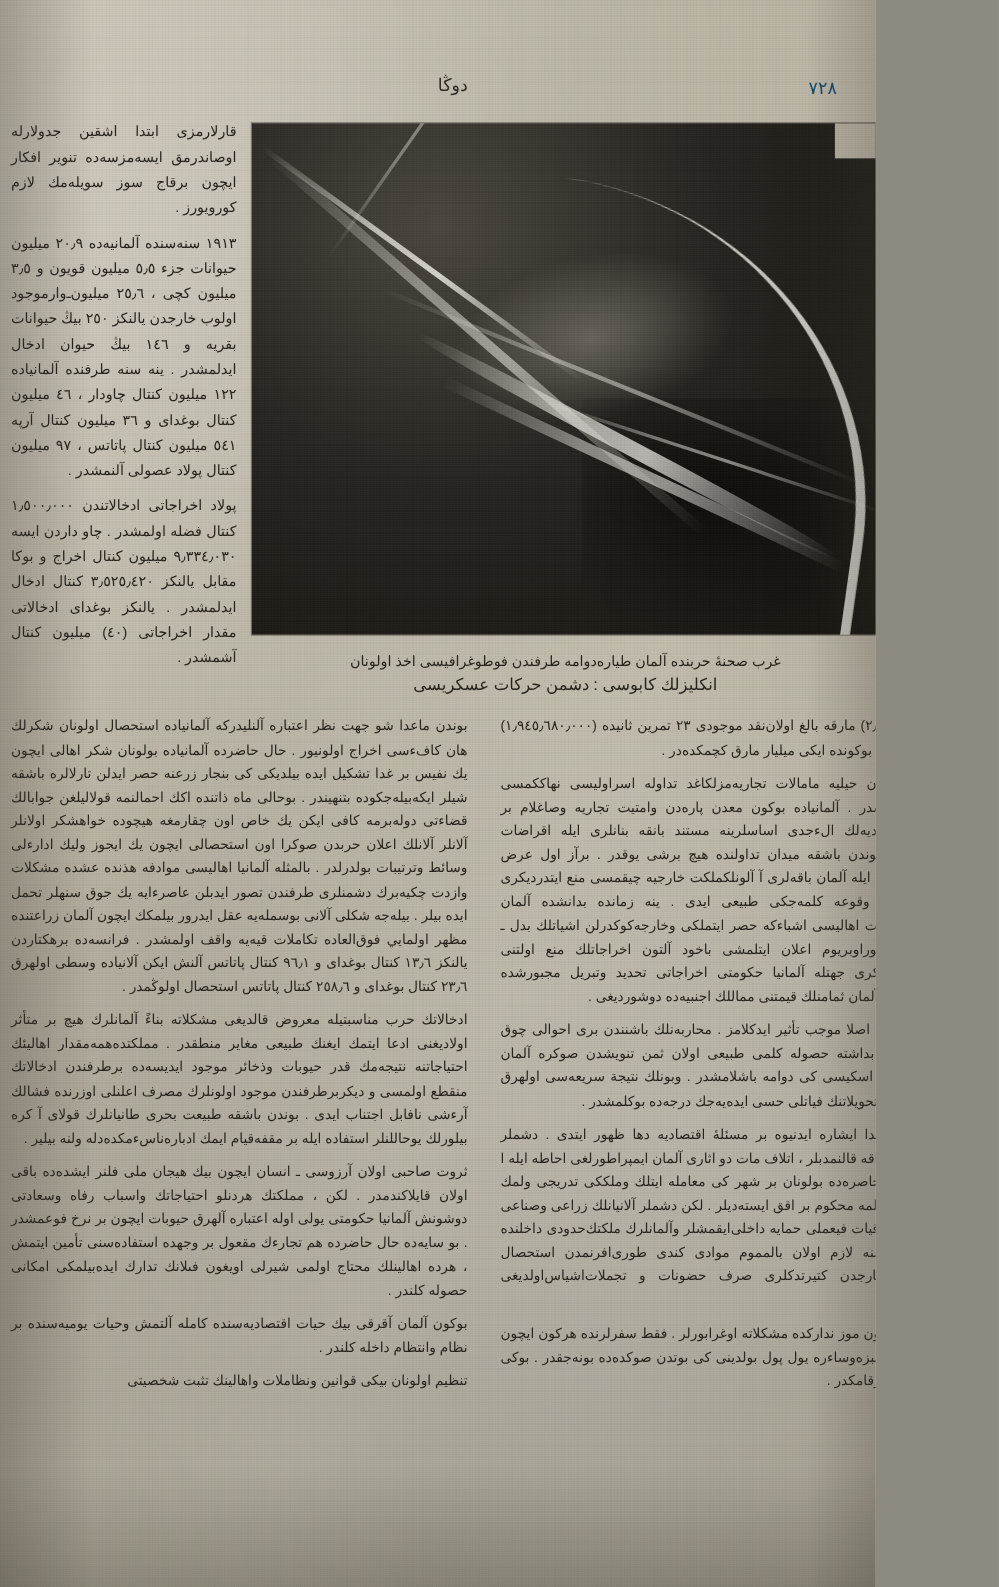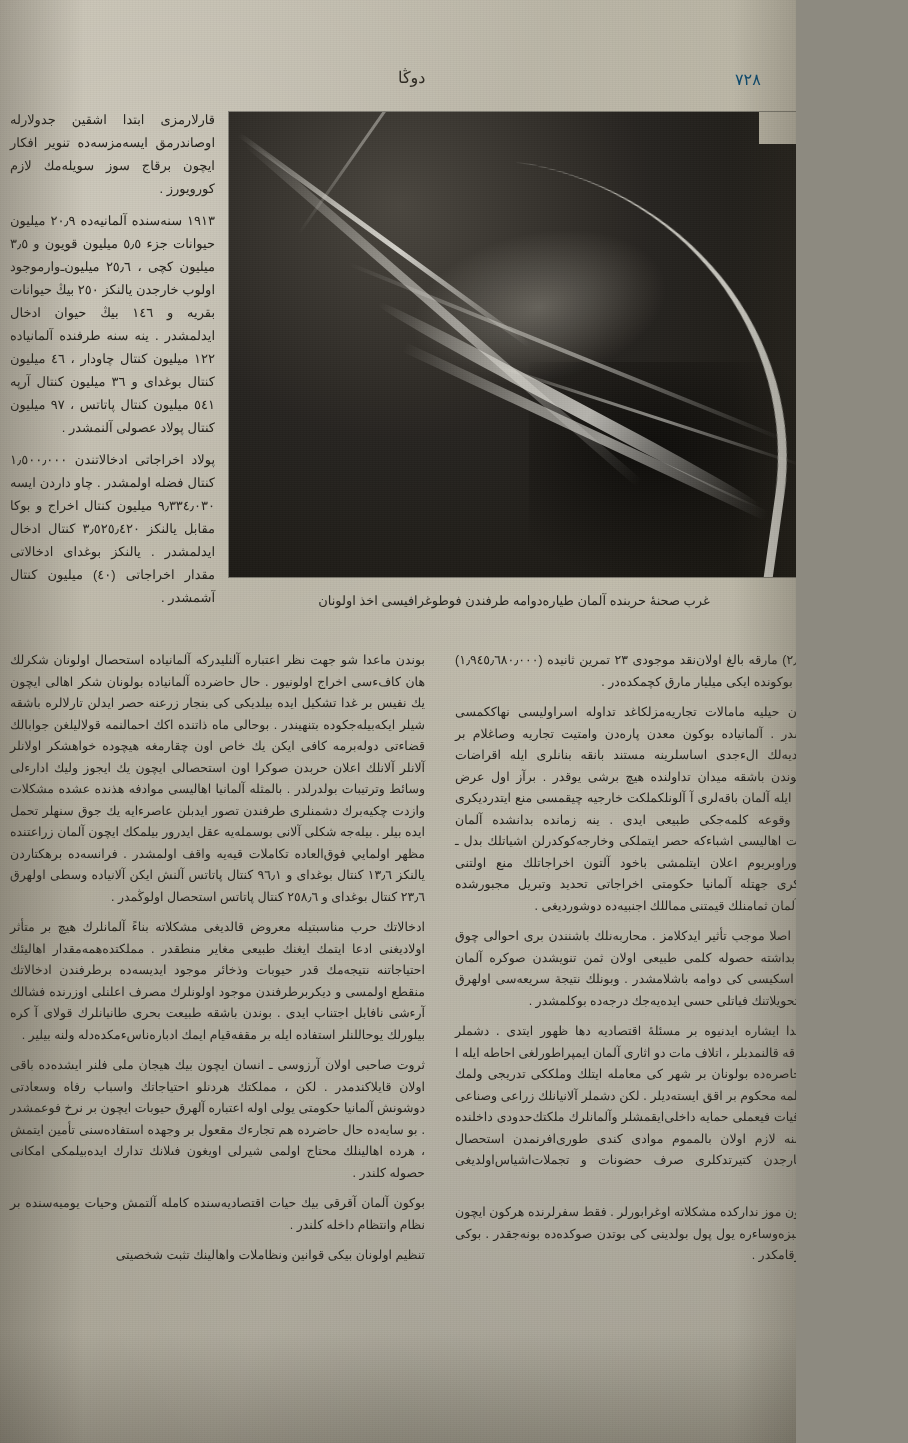--- a/index.html
+++ b/index.html
@@ -213,20 +213,24 @@
       <div class="streak s3"></div>
       <div class="streak s4"></div>
       <div class="streak s5"></div>
       <div class="streak s6"></div>
       <div class="streak s7"></div>
       <div class="notch"></div>
     </div>
 
     <div class="caption">
       <div>غرب صحنهٔ حربنده آلمان طياره‌دوامه طرفندن فوطوغرافيسى اخذ اولونان</div>
+      <div>
+        <span class="cap-lead">انكليزلك كابوسى :</span>
+        <span class="cap-lead">دشمن حركات عسكريسى</span>
+      </div>
     </div>
 
     <div class="col col-right-top">
       <p>قارلارمزى ابتدا اشقين جدولارله اوصاندرمق ايسه‌مزسه‌ده تنوير افكار ايچون برقاج سوز سويله‌مك لازم كورويورز .</p>
       <p>١٩١٣ سنه‌سنده آلمانيه‌ده ٢٠٫٩ ميليون حيوانات جزء ٥٫٥ ميليون قويون و ٣٫٥ ميليون كچى ، ٢٥٫٦ ميليون‌ـ‌وارموجود اولوب خارجدن يالنكز ٢٥٠ بيڭ حيوانات بقريه و ١٤٦ بيڭ حيوان ادخال ايدلمشدر . ينه سنه طرفنده آلمانياده ١٢٢ ميليون كنتال چاودار ، ٤٦ ميليون كنتال بوغداى و ٣٦ ميليون كنتال آرپه ٥٤١ ميليون كنتال پاتاتس ، ٩٧ ميليون كنتال پولاد عصولى آلنمشدر .</p>
       <p>پولاد اخراجاتى ادخالاتندن ١٫٥٠٠٫٠٠٠ كنتال فضله اولمشدر . چاو داردن ايسه ٩٫٣٣٤٫٠٣٠ ميليون كنتال اخراج و بوكا مقابل يالنكز ٣٫٥٢٥٫٤٢٠ كنتال ادخال ايدلمشدر . يالنكز بوغداى ادخالاتى مقدار اخراجاتى (٤٠) ميليون كنتال آشمشدر .</p>
     </div>
 
     <div class="col col-right-bottom">
       <p>بوندن ماعدا شو جهت نظر اعتباره آلنليدركه آلمانياده استحصال اولونان شكرلك هان كافءسى اخراج اولونيور . حال حاضرده آلمانياده بولونان شكر اهالى ايچون يك نفيس بر غدا تشكيل ايده بيلديكى كى بنجار زرعنه حصر ايدلن تارلالره باشقه شيلر ايكه‌بيله‌جكوده بتنهيندر . بوحالى ماه ذاتنده اكك احمالنمه قولاليلغن جوابالك قضاءتى دوله‌برمه كافى ايكن يك خاص اون چقارمغه هيچوده خواهشكر اولانلر آلانلر آلانلك اعلان حربدن صوكرا اون استحصالى ايچون يك ايجوز وليك ادارءلى وسائط وترتيبات بولدرلدر . بالمثله آلمانيا اهاليسى موادفه هذنده عشده مشكلات وازدت چكيه‌برك دشمنلرى طرفندن تصور ايدبلن عاصرءايه يك جوق سنهلر تحمل ايده بيلر . بيله‌جه شكلى آلانى بوسمله‌يه عقل ايدرور بيلمكك ايچون آلمان زراعتنده مظهر اولمايي فوق‌العاده تكاملات قيه‌يه واقف اولمشدر . فرانسه‌ده برهكتاردن يالنكز ١٣٫٦ كنتال بوغداى و ٩٦٫١ كنتال پاتاتس آلنش ايكن آلانياده وسطى اولهرق ٢٣٫٦ كنتال بوغداى و ٢٥٨٫٦ كنتال پاتاتس استحصال اولوڭمدر .</p>

